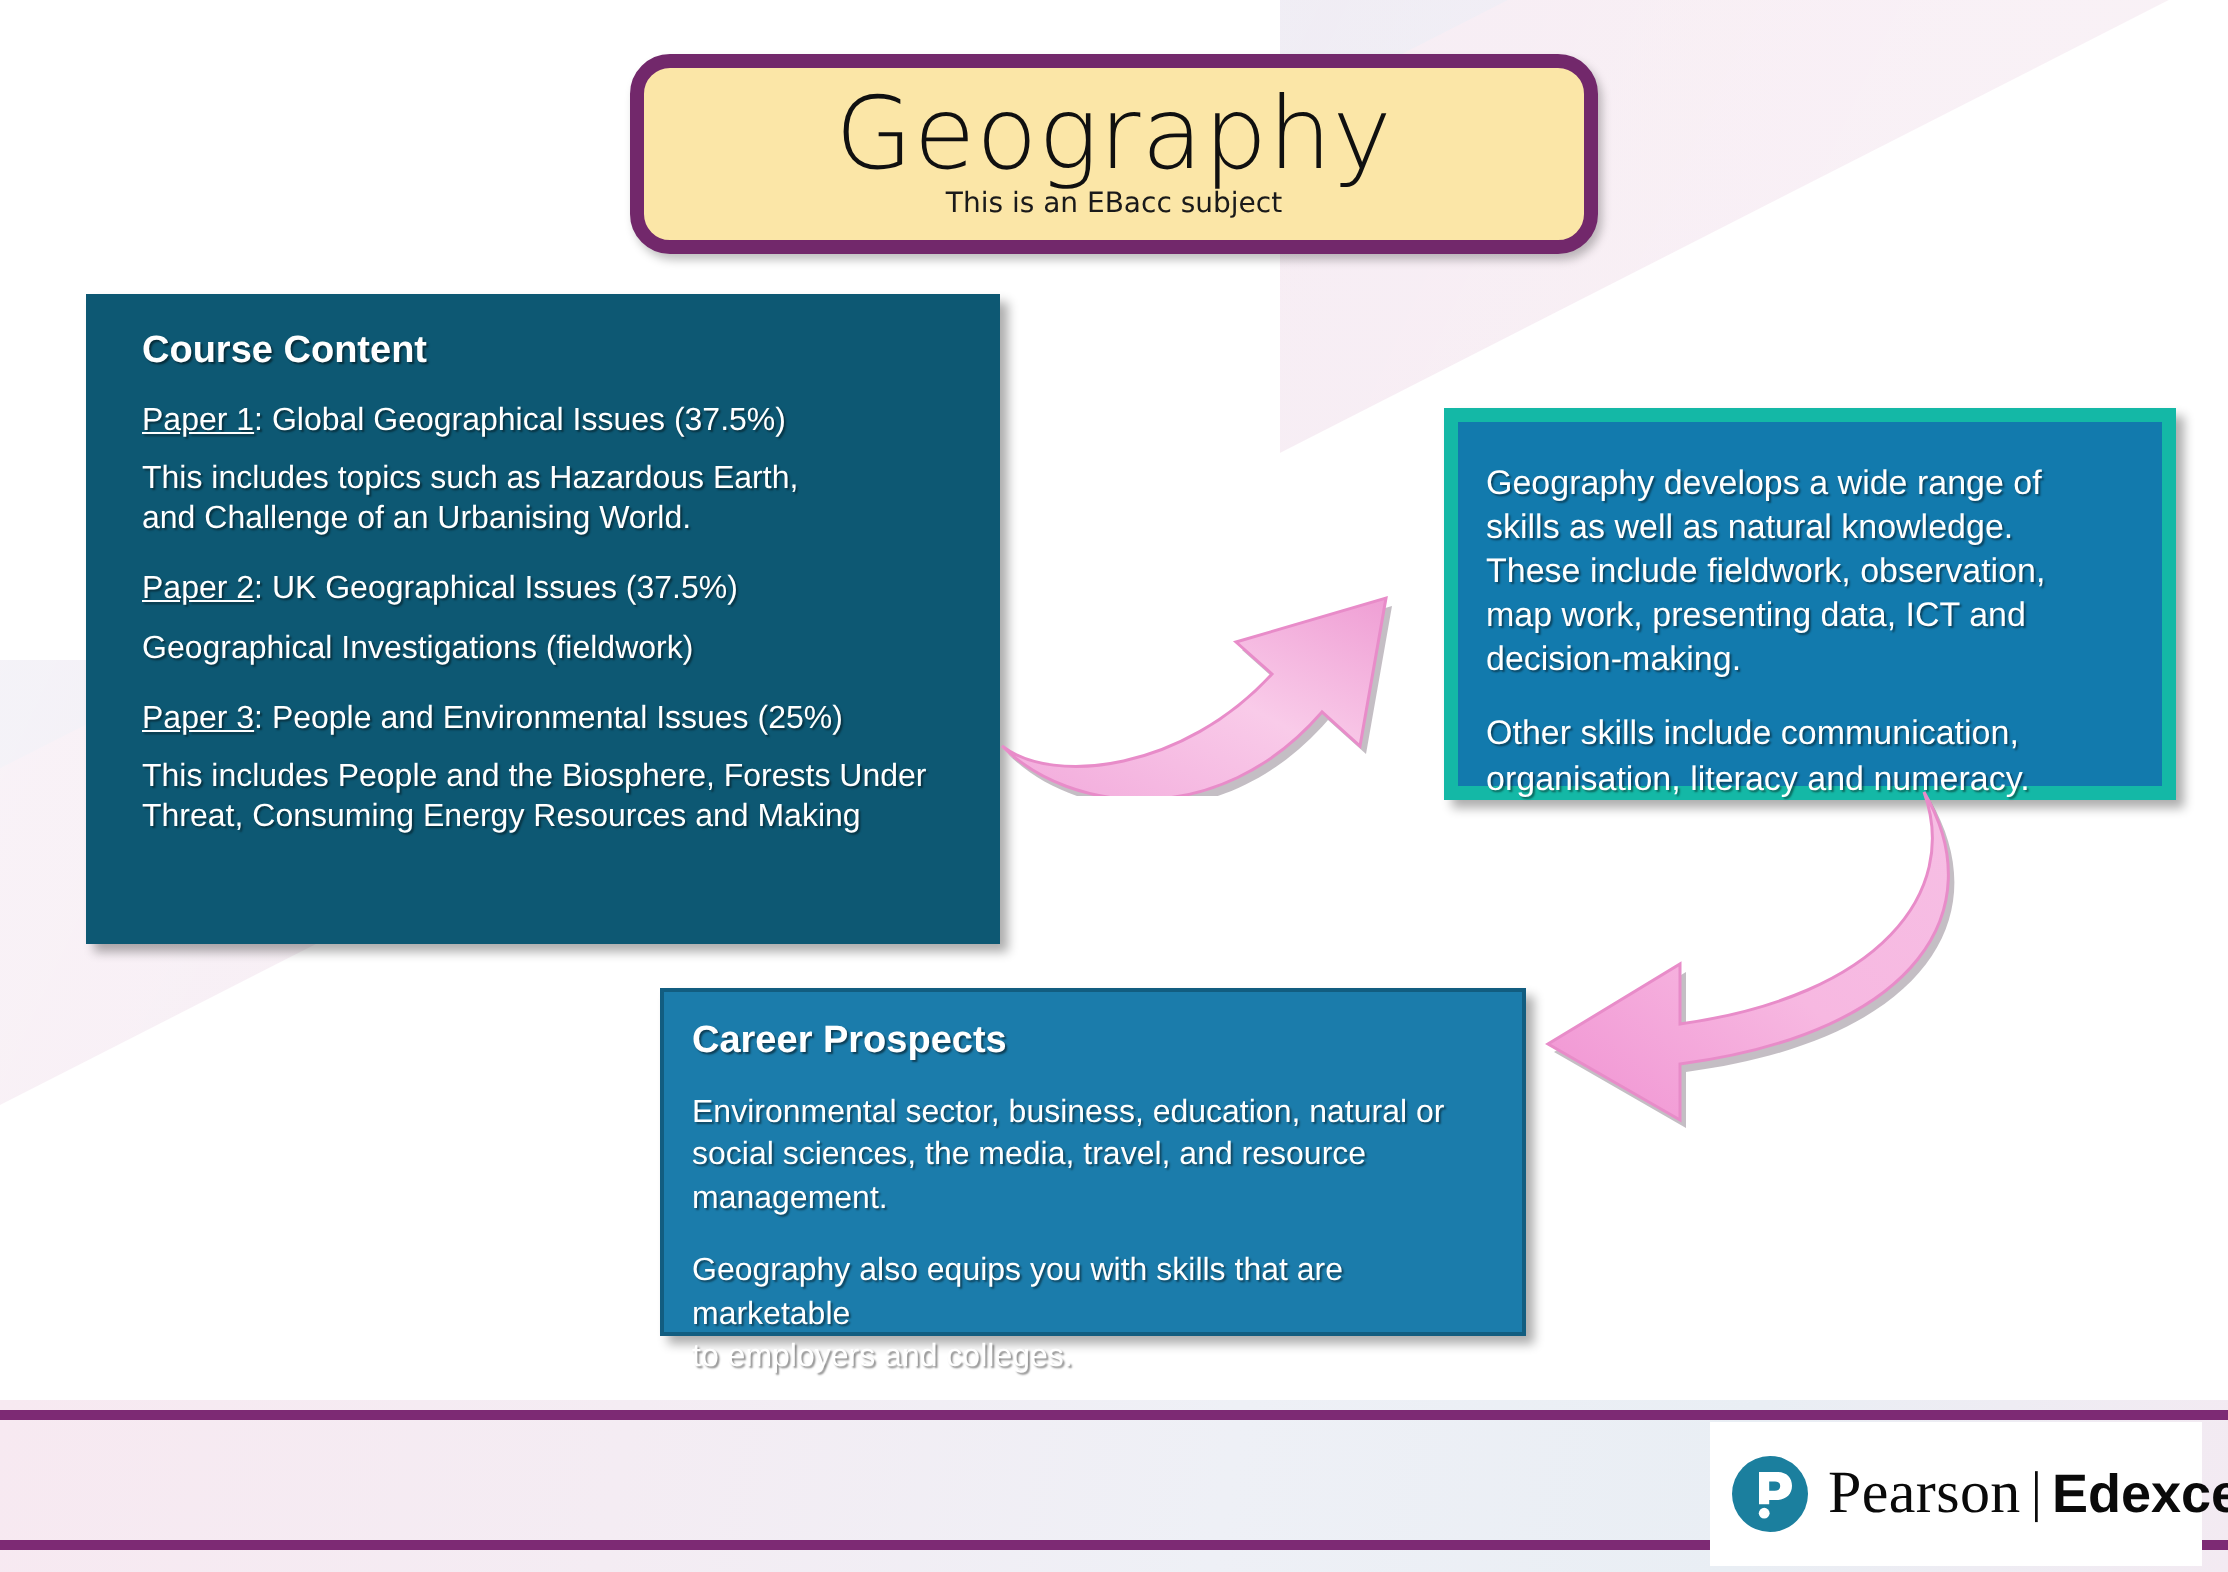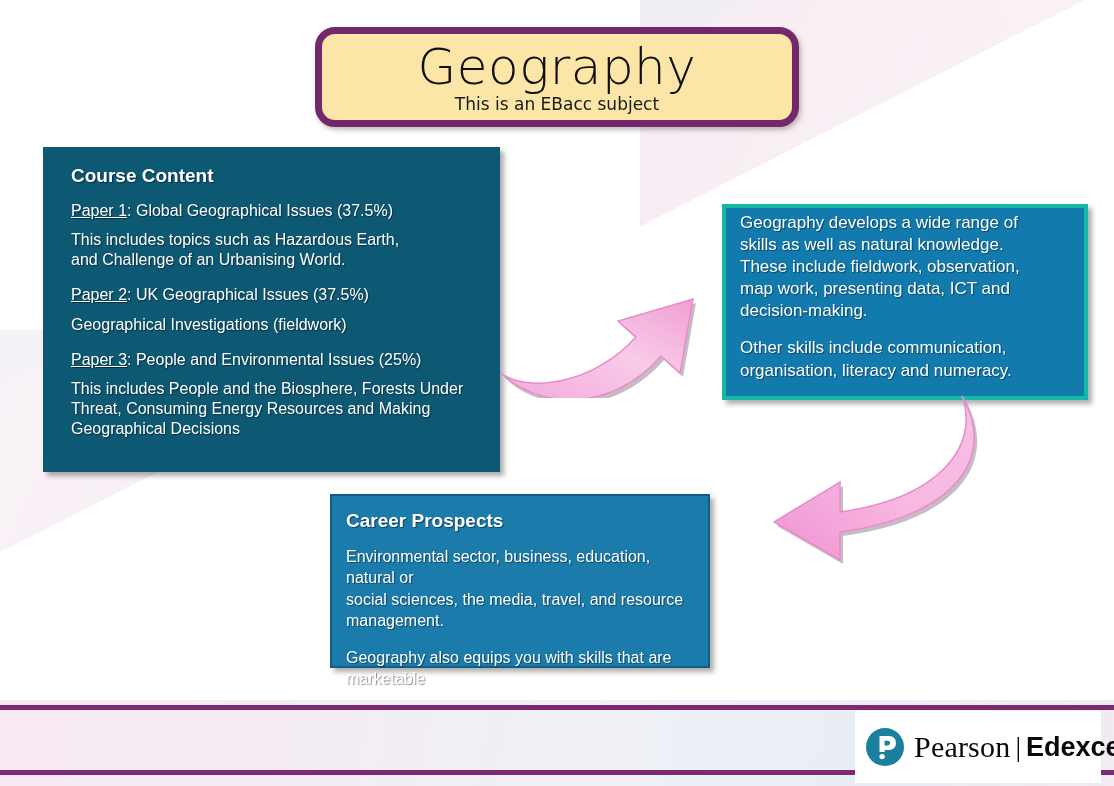--- a/index.html
+++ b/index.html
@@ -72,21 +72,21 @@
     font-family: "DejaVu Sans", sans-serif;
     font-weight: 300;
     font-size: 50px;
     line-height: 1;
     color: #101010;
     letter-spacing: 0.5px;
     margin-top: 8px;
   }
   .title-sub {
     font-family: "DejaVu Sans", sans-serif;
-    font-size: 17px;
+    font-size: 14px;
     color: #1a1a1a;
     margin-top: 2px;
   }
 
   
   .panel {
     position: absolute;
     box-sizing: border-box;
     color: #ffffff;
     box-shadow: 4px 4px 5px rgba(0,0,0,0.32);
@@ -100,27 +100,27 @@
     height: 325px;
     background: #0d5873;
     padding: 18px 16px 14px 28px;
   }
   .panel-skills {
     left: 722px;
     top: 204px;
     width: 366px;
     height: 196px;
     background: #127aad;
-    border: 4px solid #14b8a6;
-    padding: 4px 14px 12px 14px;
+    border: 7px solid #14b8a6;
+    padding: 20px 14px 12px 14px;
   }
   .panel-career {
     left: 330px;
     top: 494px;
-    width: 380px;
+    width: 433px;
     height: 174px;
     background: #1b7cab;
     border: 2px solid #125d80;
     padding: 14px 14px 12px 14px;
   }
 
   .panel-heading {
     font-size: 19px;
     font-weight: bold;
     margin-bottom: 14px;
@@ -254,41 +254,41 @@
 
     <p class="panel-line"><span class="paper-label">Paper 2</span><span>:  UK Geographical Issues (37.5%)</span></p>
     <div class="gap-sm"></div>
     <p class="panel-line">Geographical Investigations (fieldwork)</p>
     <div class="gap-md"></div>
 
     <p class="panel-line"><span class="paper-label">Paper 3</span><span>:  People and Environmental Issues (25%)</span></p>
     <div class="gap-sm"></div>
     <p class="panel-line">This includes People and the Biosphere, Forests Under</p>
     <p class="panel-line">Threat, Consuming Energy Resources and Making</p>
-    <p class="panel-line">Geographical Decisions</p>
   </div>
 
   <div class="panel panel-skills">
     <p class="panel-line">Geography develops a wide range of</p>
     <p class="panel-line">skills as well as natural knowledge.</p>
     <p class="panel-line">These include fieldwork, observation,</p>
     <p class="panel-line">map work, presenting data, ICT and</p>
     <p class="panel-line">decision-making.</p>
     <div class="gap-md"></div>
     <p class="panel-line">Other skills include communication,</p>
     <p class="panel-line">organisation, literacy and numeracy.</p>
   </div>
 
   <div class="panel panel-career">
     <div class="panel-heading">Career Prospects</div>
     <p class="panel-line">Environmental sector, business, education, natural or</p>
     <p class="panel-line">social sciences, the media, travel, and resource</p>
     <p class="panel-line">management.</p>
     <div class="gap-md"></div>
     <p class="panel-line">Geography also equips you with skills that are marketable</p>
+    <p class="panel-line">to employers and colleges.</p>
   </div>
 
   <svg class="arrow-svg" id="arrow-up" width="230" height="120" viewBox="0 0 230 120">
     <defs>
       <linearGradient id="gpink1" x1="0" y1="1" x2="1" y2="0">
         <stop offset="0%" stop-color="#f2a9db"></stop>
         <stop offset="55%" stop-color="#f9cbe9"></stop>
         <stop offset="100%" stop-color="#ef9ed4"></stop>
       </linearGradient>
     </defs>

